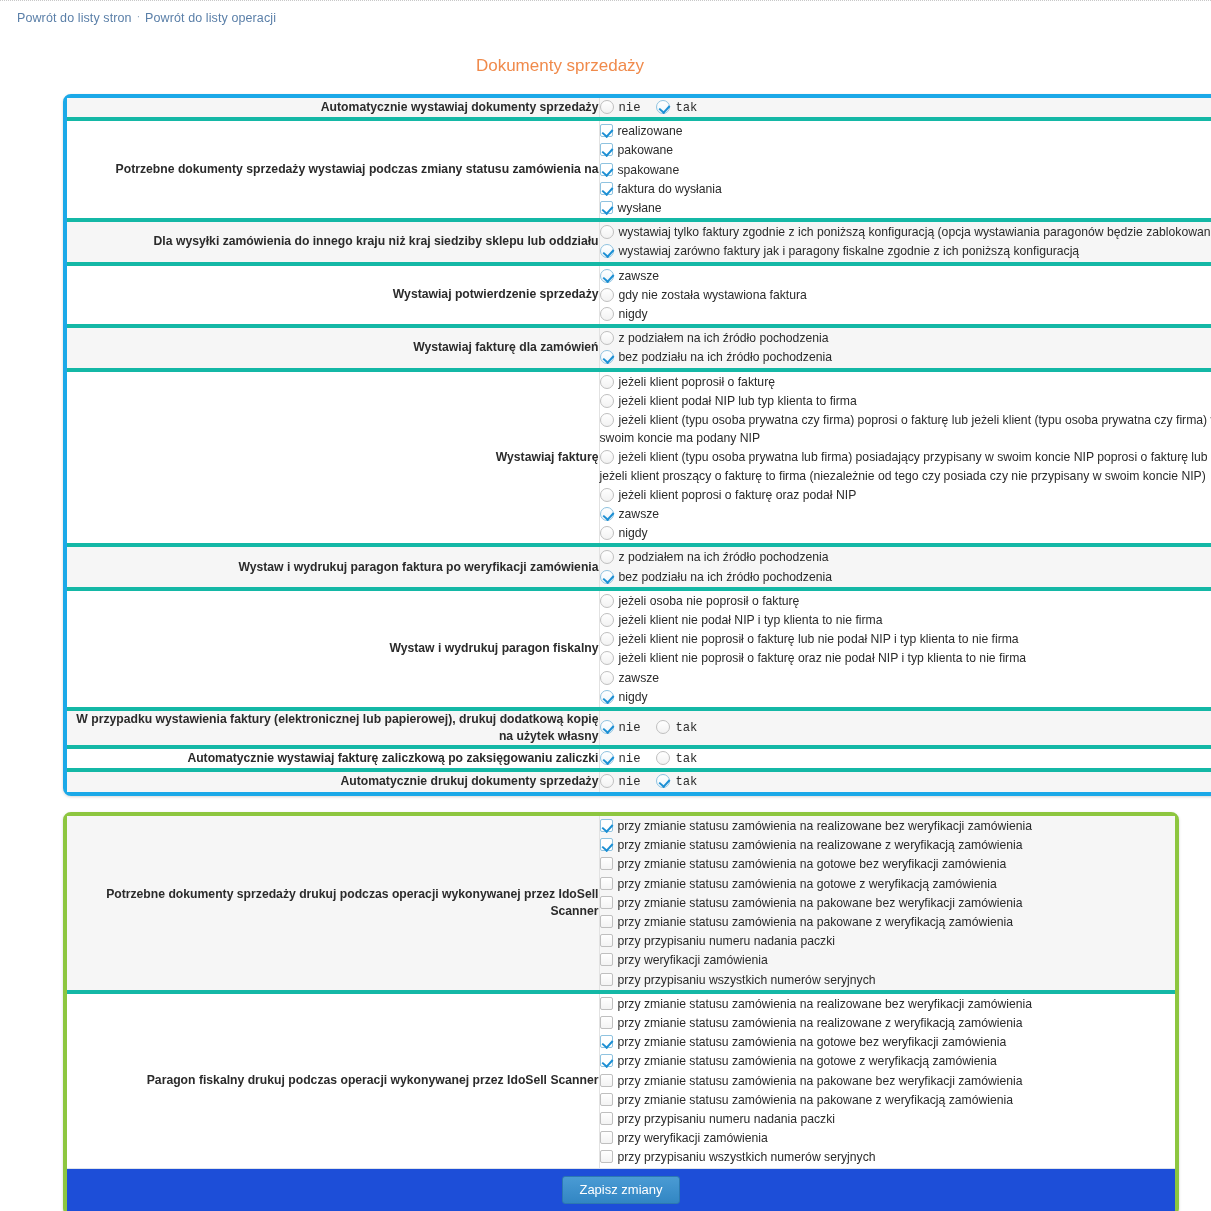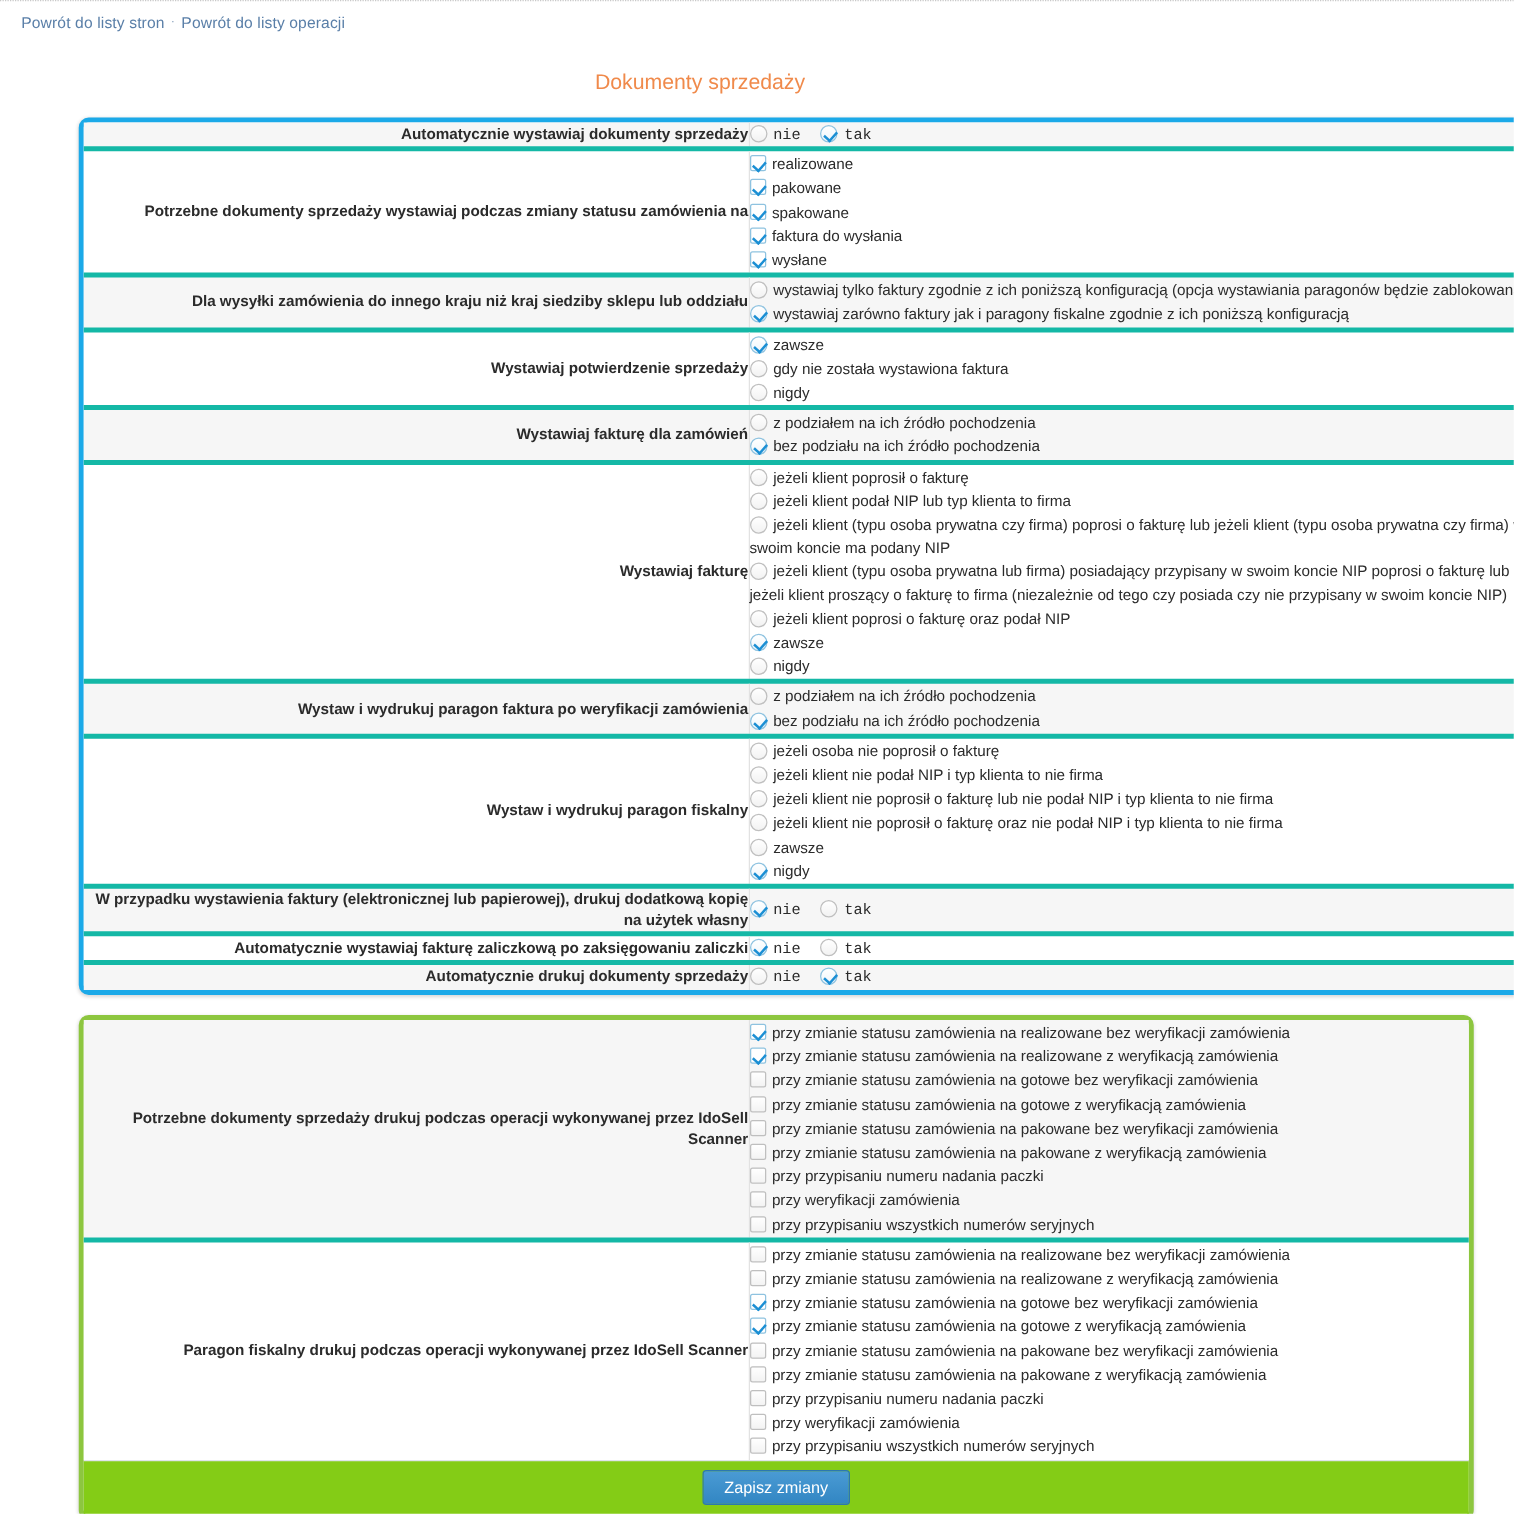--- a/index.html
+++ b/index.html
@@ -109,21 +109,21 @@
     border: solid #1b8fd4;
     border-width: 0 2px 2px 0;
     transform: rotate(42deg);
   }
   .ctl.radio.on::after { left: 4px; top: 2px; }
 
   .inline-opt { display: inline-block; margin-right: 16px; }
   .inline-opt .lab { font-size: 12.2px; color: #2b2b2b; font-family: Liberation Mono, monospace; }
 
   .footbar {
-    background: #84cc16;
+    background: #1d4ed8;
     border-top: 1px solid #dfe4ea;
     text-align: center;
     padding: 7px 0 8px 0;
   }
   .btn-save {
     display: inline-block;
     background: linear-gradient(#4a9bd4,#3286c3);
     border: 1px solid #2c78b0;
     border-radius: 3px;
     color: #ffffff;

